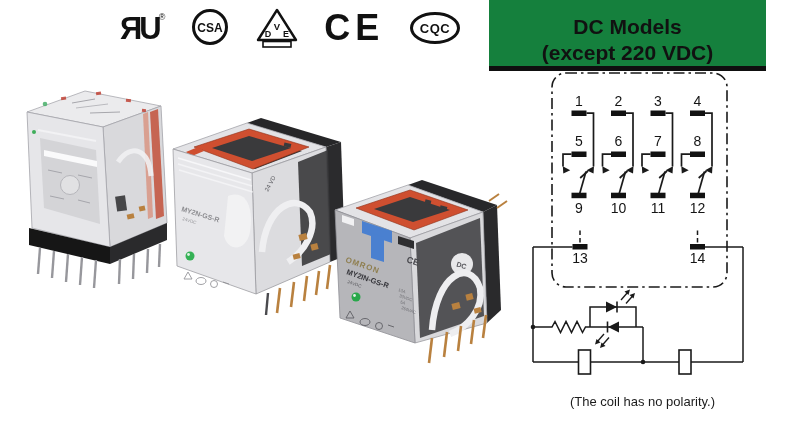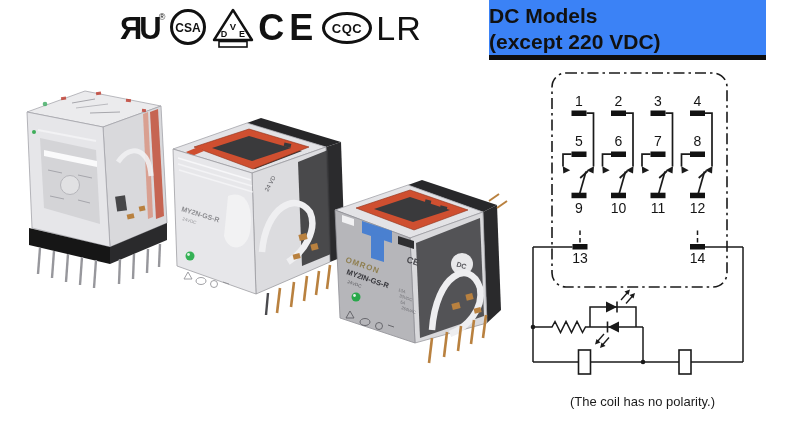--- a/index.html
+++ b/index.html
@@ -1,27 +1,27 @@
 <!DOCTYPE html>
 <html><head>
 <meta charset="utf-8">
 <style>
   html,body{margin:0;padding:0;background:#fff;}
   #page{position:relative;width:800px;height:437px;background:#ffffff;overflow:hidden;
         font-family:"Liberation Sans",sans-serif;color:#111;}
   .abs{position:absolute;}
   
-  #certs{left:120px;top:5px;height:46px;display:flex;align-items:center;gap:3px;}
+  #certs{left:120px;top:5px;height:46px;display:flex;align-items:center;gap:25px;}
   .ul-text{font-size:31px;font-weight:800;letter-spacing:-3px;line-height:1;}
   .ul-reg{font-size:9px;font-weight:400;vertical-align:top;letter-spacing:0;}
   .ce-text{font-size:36px;font-weight:600;letter-spacing:5px;line-height:1;}
   .lr-text{font-size:34px;font-weight:500;letter-spacing:1px;line-height:1;}
   
-  #panel-header{left:489px;top:0;width:277px;height:52px;background:#3b82f6;
-    border-bottom:5px solid #0f0f0f;text-align:left;font-weight:700;font-size:21px;line-height:1.22;padding-top:3px;box-sizing:content-box;}
+  #panel-header{left:489px;top:0;width:277px;height:52px;background:#15803d;
+    border-bottom:5px solid #0f0f0f;text-align:center;font-weight:700;font-size:21px;line-height:1.22;padding-top:14px;box-sizing:content-box;}
   #caption{left:500px;top:394px;width:285px;text-align:center;font-size:13px;color:#1c1c1c;}
   svg text{font-family:"Liberation Sans","DejaVu Sans",sans-serif;}
   .dnum{font-size:14px;fill:#141414;}
   .wire{stroke:#1a1a1a;stroke-width:1.5;fill:none;}
   .wire2{stroke:#1a1a1a;stroke-width:1.7;fill:none;}
   .term{fill:#121212;}
 </style>
 </head>
 <body>
 

